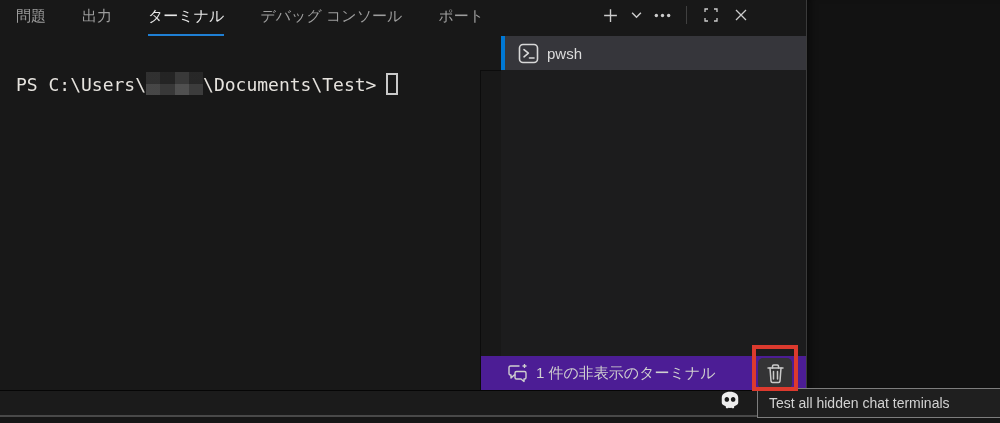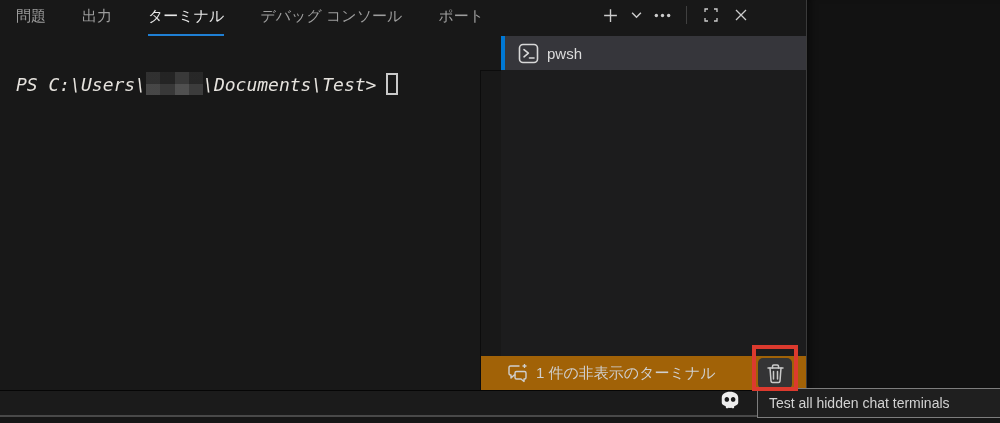--- a/index.html
+++ b/index.html
@@ -24,21 +24,21 @@
   .ptoolbar {
     position:absolute; left:598px; top:0; height:30px;
     display:flex; align-items:center; gap:6px; color:#cccccc;
   }
   .tool-btn { display:flex; align-items:center; justify-content:center; width:24px; height:24px; border-radius:4px; cursor:pointer; }
   .tool-sep { width:1px; height:18px; background:#404040; margin:0 6px; }
   
   .term-line {
     position:absolute; left:16px; top:72px; height:26px; line-height:26px;
     font-family:"DejaVu Sans Mono","Liberation Mono",monospace;
-    font-size:18px; color:#e6e3de; white-space:pre;font-style:italic;
+    font-size:18px; color:#e6e3de; white-space:pre;
   }
   .mosaic {
     display:inline-block; width:57px; height:23px; vertical-align:-4px;
     background-image:
       repeating-linear-gradient(0deg, rgba(255,255,255,.06) 0 11px, rgba(0,0,0,.18) 11px 23px),
       repeating-linear-gradient(90deg, #3b3b3b 0 14px, #2c2c2c 14px 29px, #454545 29px 43px, #303030 43px 57px);
   }
   .cursor-block {
     display:inline-block; width:12px; height:22px; vertical-align:-4px;
     border:2px solid #c9c9c9; margin-left:10px; background:transparent;
@@ -49,21 +49,21 @@
   
   .tabs-list { position:absolute; left:501px; top:36px; width:305px; height:416px; background:#1c1c1d; }
   .pwsh-row {
     position:absolute; left:0; top:0; width:305px; height:34px;
     background:#36363b; border-left:4px solid #0078d4;
     display:flex; align-items:center; padding-left:13px; gap:8px; cursor:pointer;
   }
   .pwsh-label { font-size:15px; color:#dcdcdc; }
   .hidden-row {
     position:absolute; left:481px; top:356px; width:325px; height:34px;
-    background:#a16207; display:flex; align-items:center; padding-left:26px; gap:7px;
+    background:#4c1d95; display:flex; align-items:center; padding-left:26px; gap:7px;
     cursor:pointer;
   }
   .hidden-label { font-size:15px; color:#cfcfcf; white-space:nowrap; }
   .trash-btn {
     position:absolute; left:277px; top:2px; width:34px; height:31px; border-radius:5px;
     background:#343435; display:flex; align-items:center; justify-content:center; cursor:pointer;
   }
   
   .right-void {
     position:absolute; left:806px; top:0; width:194px; height:390px;

